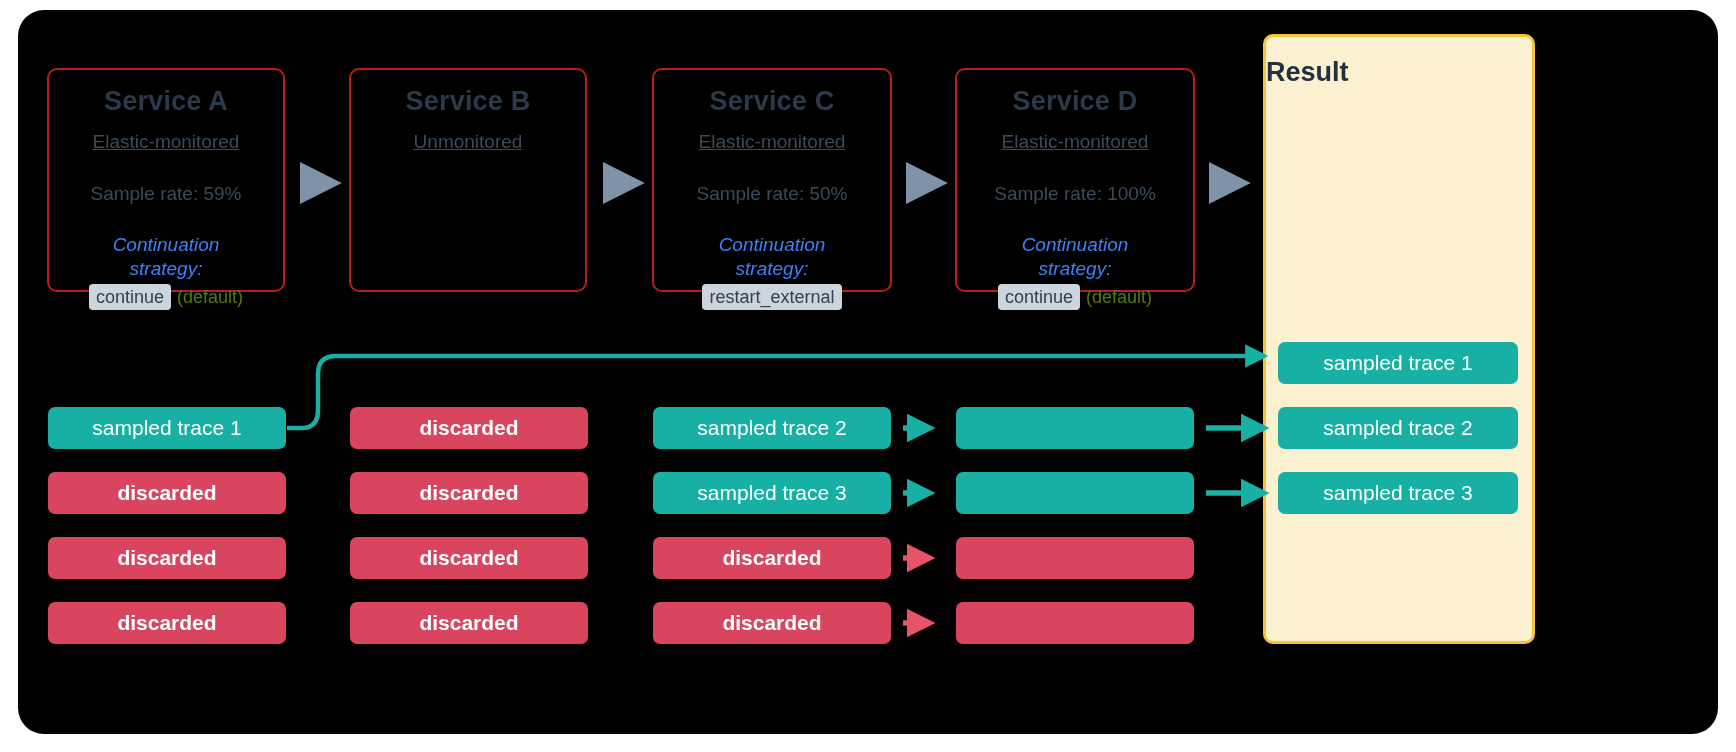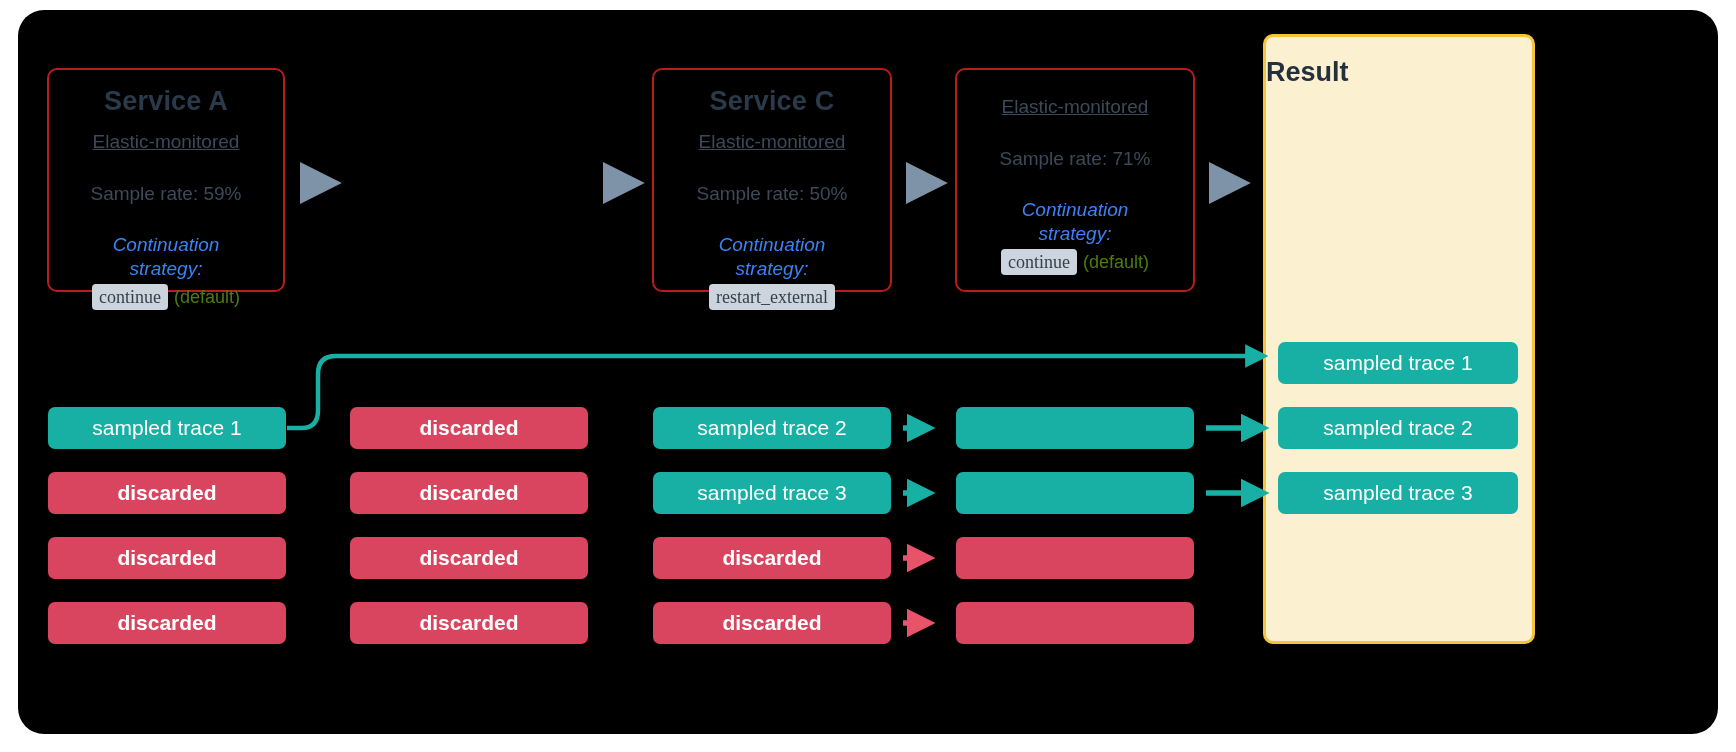--- a/index.html
+++ b/index.html
@@ -60,21 +60,21 @@
     line-height:1.3;
     font-style:italic;
   }
   .svc-strat-row{
     margin-top:4px;
     font-size:19px;
     color:#3b4a5a;
     white-space:nowrap;
   }
   .code{
-    font-family:Liberation Serif, serif;
+    font-family:Liberation Sans, sans-serif;
     font-size:18px;
     background:#ccd5de;
     color:#33414f;
     padding:3px 7px;
     border-radius:4px;
   }
   .strat-default{
     font-size:18px;
     color:#4d7c0f;
     margin-left:6px;
@@ -144,37 +144,42 @@
     <div class="svc-rate">Sample rate: 59%</div>
     <div class="svc-strat-label">
       <div>Continuation</div>
       <div>strategy:</div>
     </div>
     <div class="svc-strat-row">
       <span class="code">continue</span><span class="strat-default">(default)</span>
     </div>
   </div>
 
+  <div class="svc-box" style="left:349px;width:238px;">
+    <div class="svc-title">Service B</div>
+    <div class="svc-sub">Unmonitored</div>
+  </div>
 
   <div class="svc-box" style="left:652px;width:240px;">
     <div class="svc-title">Service C</div>
     <div class="svc-sub">Elastic-monitored</div>
     <div class="svc-rate">Sample rate: 50%</div>
     <div class="svc-strat-label">
       <div>Continuation</div>
       <div>strategy:</div>
     </div>
     <div class="svc-strat-row">
       <span class="code">restart_external</span>
     </div>
   </div>
 
   <div class="svc-box" style="left:955px;width:240px;">
+    <div class="svc-title">Service D</div>
     <div class="svc-sub">Elastic-monitored</div>
-    <div class="svc-rate">Sample rate: 71%</div>
+    <div class="svc-rate">Sample rate: 100%</div>
     <div class="svc-strat-label">
       <div>Continuation</div>
       <div>strategy:</div>
     </div>
     <div class="svc-strat-row">
       <span class="code">continue</span><span class="strat-default">(default)</span>
     </div>
   </div>
 
   <div id="result-box">

